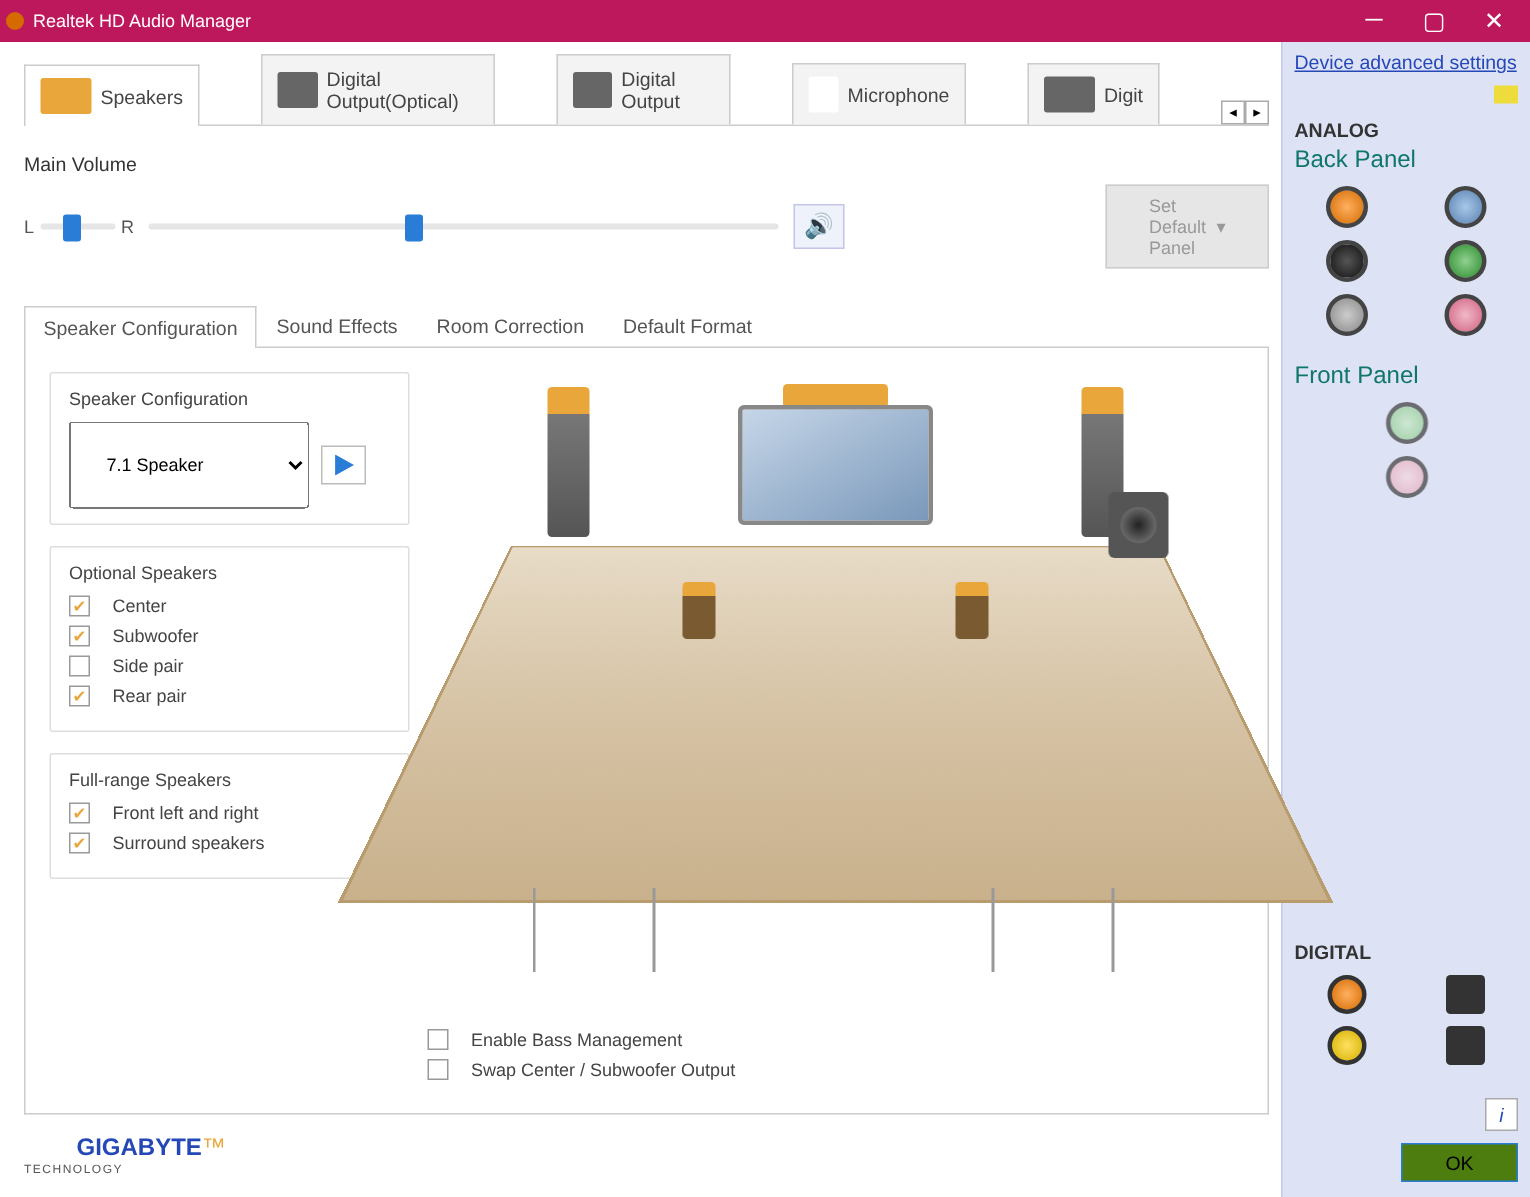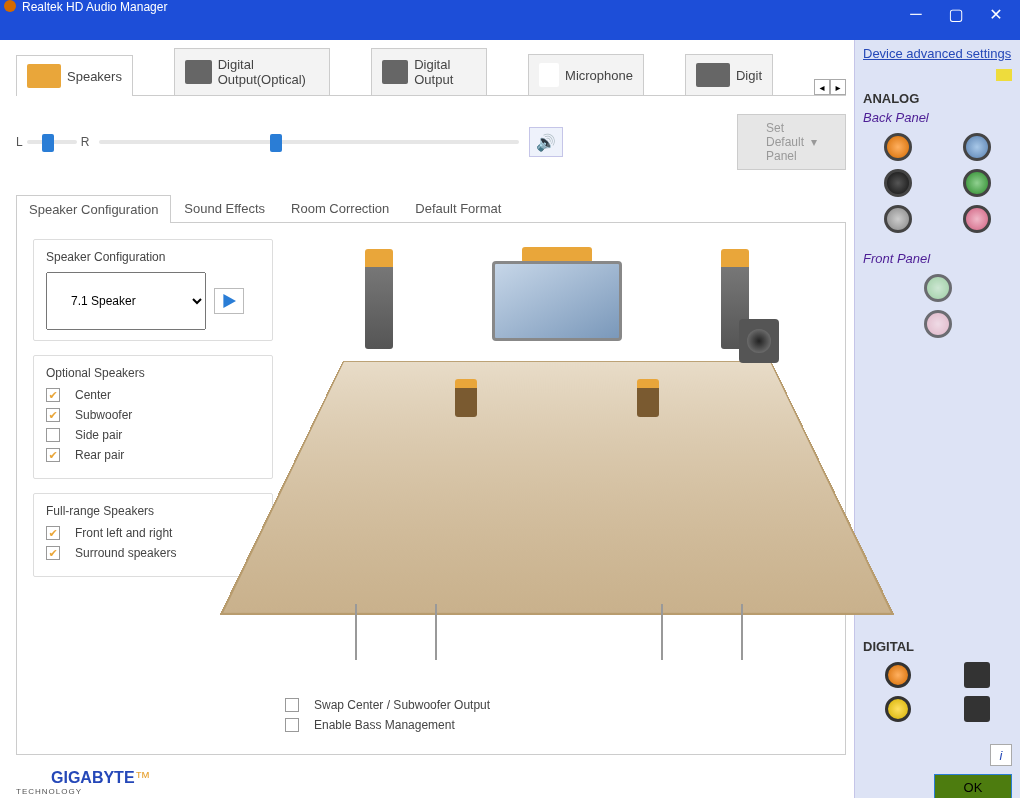--- a/index.html
+++ b/index.html
@@ -1,18 +1,18 @@
 <!DOCTYPE html>
 <html><head>
 <meta charset="utf-8">
 <style>
 * { box-sizing: border-box; margin: 0; padding: 0; font-family: "Segoe UI", Tahoma, sans-serif; }
 body { width: 1020px; height: 798px; background: #fff; }
 
-.titlebar { height: 40px; background: #1d4ed8; color: #fff; display: flex; padding: 0 4px; }
+.titlebar { height: 28px; background: #be185d; color: #fff; display: flex; align-items: center; padding: 0 4px; }
 .titlebar .title { font-size: 12px; margin-left: 6px; flex: 1; }
 .titlebar .caption-btn { width: 40px; height: 28px; display: flex; align-items: center; justify-content: center; cursor: pointer; color: #fff; }
 
 .appbody { display: flex; height: calc(100% - 28px); }
 
 .main { flex: 1; background: #fff; padding: 8px 8px 8px 16px; display: flex; flex-direction: column; }
 .sidebar { width: 166px; background: #dde3f5; border-left: 1px solid #c5c5e8; padding: 6px 8px 10px 8px; display: flex; flex-direction: column; }
 
 .deviceTabs { display: flex; align-items: flex-end; border-bottom: 1px solid #ccc; position: relative; gap: 42px; }
 .deviceTab { display: flex; align-items: center; gap: 6px; padding: 8px 10px; background: #f3f3f3; border: 1px solid #ccc; border-bottom: none; margin-right: -1px; font-size: 13px; color: #444; cursor: pointer; }
@@ -66,21 +66,21 @@
 
 .bottomChecks { margin-top: 8px; }
 
 .footer { display: flex; align-items: center; margin-top: 8px; padding: 6px 0; }
 .brand { color: #2548b8; font-weight: bold; font-size: 16px; margin-left: 35px; }
 .brandSub { font-size: 8px; color: #555; letter-spacing: 1px; }
 
 .sidebar .link { color: #2548b8; font-size: 13px; text-decoration: underline; cursor: pointer; }
 .sidebar .note { margin: 8px 0 4px auto; width: 16px; height: 12px; background: #eedc3c; cursor: pointer; }
 .sidebar h4 { font-size: 13px; font-weight: bold; color: #333; margin-top: 6px; }
-.sidebar .panelLabel { font-size: 13px; color: #4c1d95; margin-top: 4px; font-style: italic; }
+.sidebar .panelLabel { font-size: 16px; color: #0f766e; margin-top: 4px; }
 .jackGrid { display: grid; grid-template-columns: 1fr 1fr; gap: 8px; margin: 8px 0 14px; justify-items: center; }
 .jack { width: 28px; height: 28px; border-radius: 50%; border: 3px solid #444; cursor: pointer; }
 .jack.orange { background: radial-gradient(circle,#ffb060,#d46a00); }
 .jack.blue { background: radial-gradient(circle,#a8c8e8,#5880b0); }
 .jack.black { background: radial-gradient(circle,#555,#111); }
 .jack.green { background: radial-gradient(circle,#90d090,#2a8a2a); }
 .jack.gray { background: radial-gradient(circle,#ccc,#888); }
 .jack.pink { background: radial-gradient(circle,#f0b8c8,#d06080); }
 .jack.greenf { background: radial-gradient(circle,#c8e8c8,#8ac88a); opacity: .75; }
 .jack.pinkf { background: radial-gradient(circle,#f4d8e0,#e0a8b8); opacity: .75; }
@@ -127,20 +127,21 @@
           <span class="dev-icon"></span>
           <span>Digit</span>
         </div>
       <div class="tabNav">
         <span>◂</span>
         <span>▸</span>
       </div>
     </div>
 
     <div class="mainVol">
+      <div class="sectionLabel">Main Volume</div>
       <div class="volRow">
         <div class="balance">
           <span>L</span>
           <div class="track" style="width:50px">
               <div class="thumb" style="left:42%"></div>
             </div>
           <span>R</span>
         </div>
         <div class="track" style="flex:1;max-width:420px">
             <div class="thumb" style="left:42%"></div>
@@ -220,25 +221,25 @@
           <div class="surr l"></div>
           <div class="surr r"></div>
           <div class="stand bl"></div>
           <div class="stand br"></div>
           <div class="stand cl"></div>
           <div class="stand cr"></div>
         </div>
         <div class="bottomChecks">
           <div class="chk">
               <span class="box"></span>
+              <span>Enable Bass Management</span>
+            </div>
+          <div class="chk">
+              <span class="box"></span>
               <span>Swap Center / Subwoofer Output</span>
-            </div>
-          <div class="chk">
-              <span class="box"></span>
-              <span>Enable Bass Management</span>
             </div>
         </div>
       </div>
     </div>
 
     <div class="footer">
       <div>
         <span class="brand">GIGABYTE</span><span style="color:#e9a63a">™</span>
         <div class="brandSub">TECHNOLOGY</div>
       </div>

